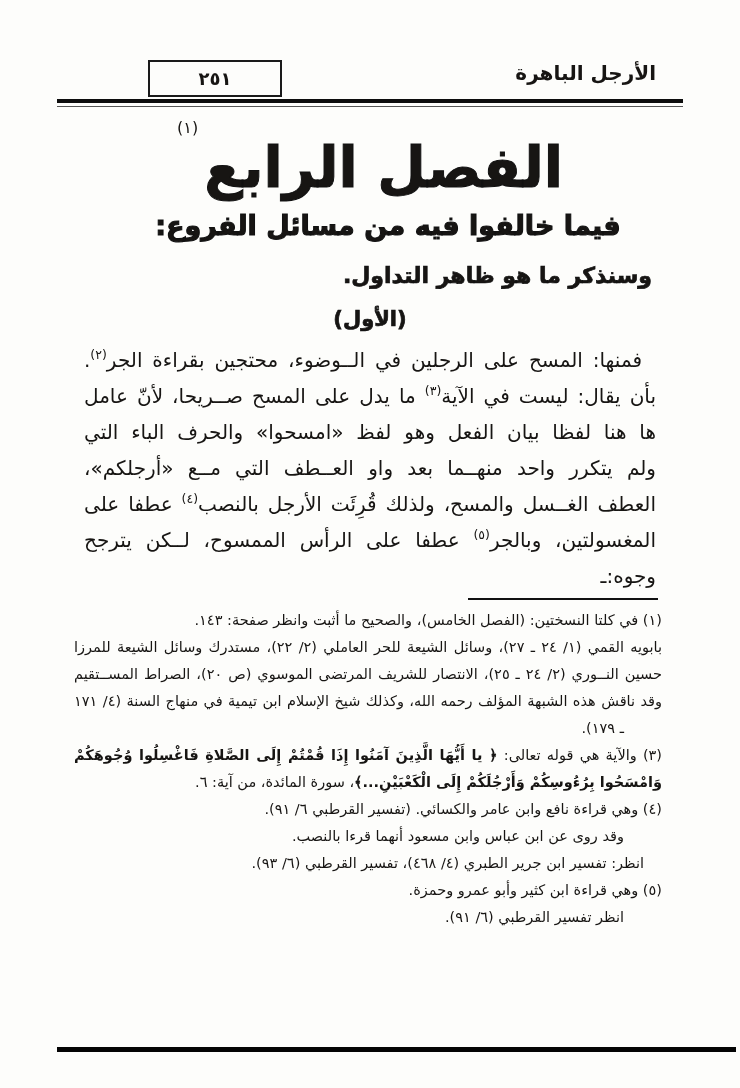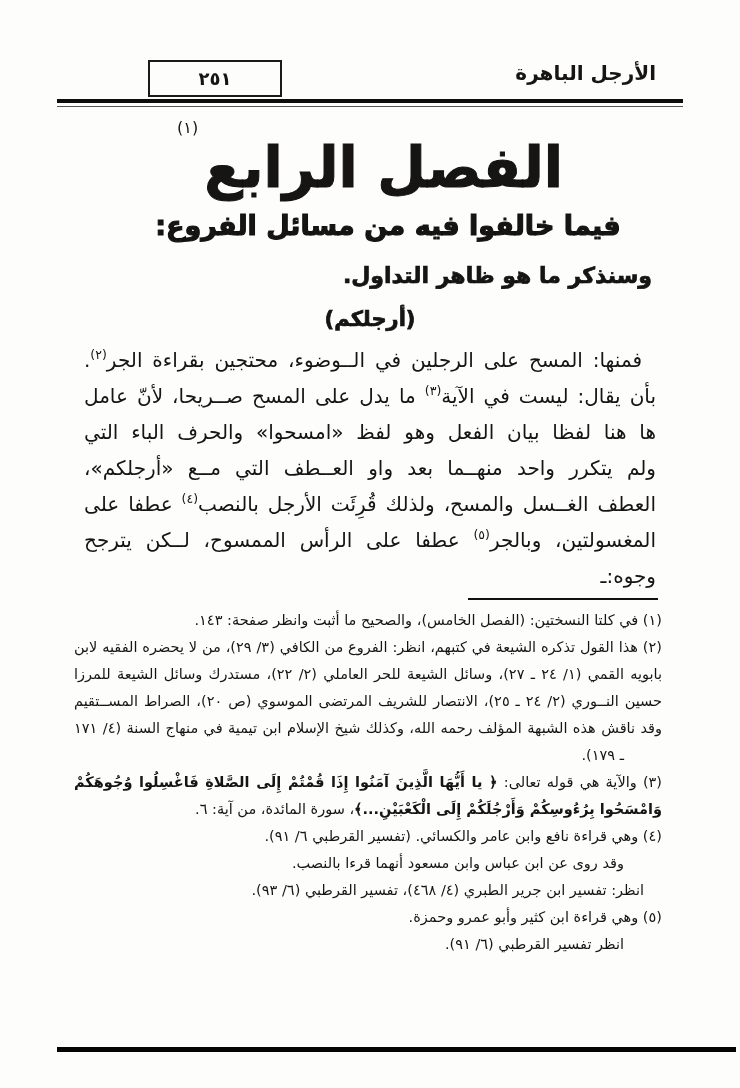--- a/index.html
+++ b/index.html
@@ -62,36 +62,35 @@
   </div>
   <div class="book-title">الأرجل الباهرة</div>
   <div class="header-rule"></div>
   <div class="header-rule-thin"></div>
 
   <div class="chapter-title">
     <span>الفصل الرابع</span><sup class="title-ref">(١)</sup>
   </div>
   <div class="section-heading">فيما خالفوا فيه من مسائل الفروع:</div>
   <div class="section-subheading">وسنذكر ما هو ظاهر التداول.</div>
-  <div class="section-label">(أرجلكم)</div>
+  <div class="section-label">(الأول)</div>
 
   <div class="body-text">
     <div class="bl first"><span>فمنها: المسح على الرجلين في الــوضوء، محتجين بقراءة الجر</span><sup class="fnref">(٢)</sup><span>. ويردّ</span></div>
     <div class="bl"><span>بأن يقال: ليست في الآية</span><sup class="fnref">(٣)</sup><span> ما يدل على المسح صــريحا، لأنّ عامل المسح</span></div>
     <div class="bl"><span>ها هنا لفظا بيان الفعل وهو لفظ «امسحوا» والحرف الباء التي «برؤسكم»،</span></div>
     <div class="bl"><span>ولم يتكرر واحد منهــما بعد واو العــطف التي مــع «أرجلكم»، فاحــتمل</span></div>
     <div class="bl"><span>العطف الغــسل والمسح، ولذلك قُرِئَت الأرجل بالنصب</span><sup class="fnref">(٤)</sup><span> عطفا على اليدين</span></div>
     <div class="bl"><span>المغسولتين، وبالجر</span><sup class="fnref">(٥)</sup><span> عطفا على الرأس الممسوح، لــكن يترجح الغَسل من</span></div>
     <div class="bl last"><span>وجوه:ـ</span></div>
   </div>
 
   <div class="fn-sep"></div>
   <div class="footnotes">
     <div class="fl"><span>(١) في كلتا النسختين: (الفصل الخامس)، والصحيح ما أثبت وانظر صفحة: ١٤٣.</span></div>
-    <div class="fl j"><span>(٢) هذا القول تذكره الشيعة في كتبهم، انظر: الفروع من الكافي (٣/ ٢٩)، من لا يحضره الفقيه لابن</span></div>
     <div class="fl j"><span>بابويه القمي (١/ ٢٤ ـ ٢٧)، وسائل الشيعة للحر العاملي (٢/ ٢٢)، مستدرك وسائل الشيعة للمرزا</span></div>
     <div class="fl j"><span>حسين النــوري (٢/ ٢٤ ـ ٢٥)، الانتصار للشريف المرتضى الموسوي (ص ٢٠)، الصراط المســتقيم</span></div>
     <div class="fl j"><span>وقد ناقش هذه الشبهة المؤلف رحمه الله، وكذلك شيخ الإسلام ابن تيمية في منهاج السنة (٤/ ١٧١</span></div>
     <div class="fl i1"><span>ـ ١٧٩).</span></div>
     <div class="fl j"><span>(٣) والآية هي قوله تعالى: </span><span class="qb">﴿ يا أَيُّهَا الَّذِينَ آمَنُوا إِذَا قُمْتُمْ إِلَى الصَّلاةِ فَاغْسِلُوا وُجُوهَكُمْ وَأَيْدِيَكُمْ إِلَى الْمَرَافِقِ</span></div>
     <div class="fl"><span class="qb">وَامْسَحُوا بِرُءُوسِكُمْ وَأَرْجُلَكُمْ إِلَى الْكَعْبَيْنِ...﴾</span><span>، سورة المائدة، من آية: ٦.</span></div>
     <div class="fl"><span>(٤) وهي قراءة نافع وابن عامر والكسائي. (تفسير القرطبي ٦/ ٩١).</span></div>
     <div class="fl i1"><span>وقد روى عن ابن عباس وابن مسعود أنهما قرءا بالنصب.</span></div>
     <div class="fl i2"><span>انظر: تفسير ابن جرير الطبري (٤/ ٤٦٨)، تفسير القرطبي (٦/ ٩٣).</span></div>
     <div class="fl"><span>(٥) وهي قراءة ابن كثير وأبو عمرو وحمزة.</span></div>

